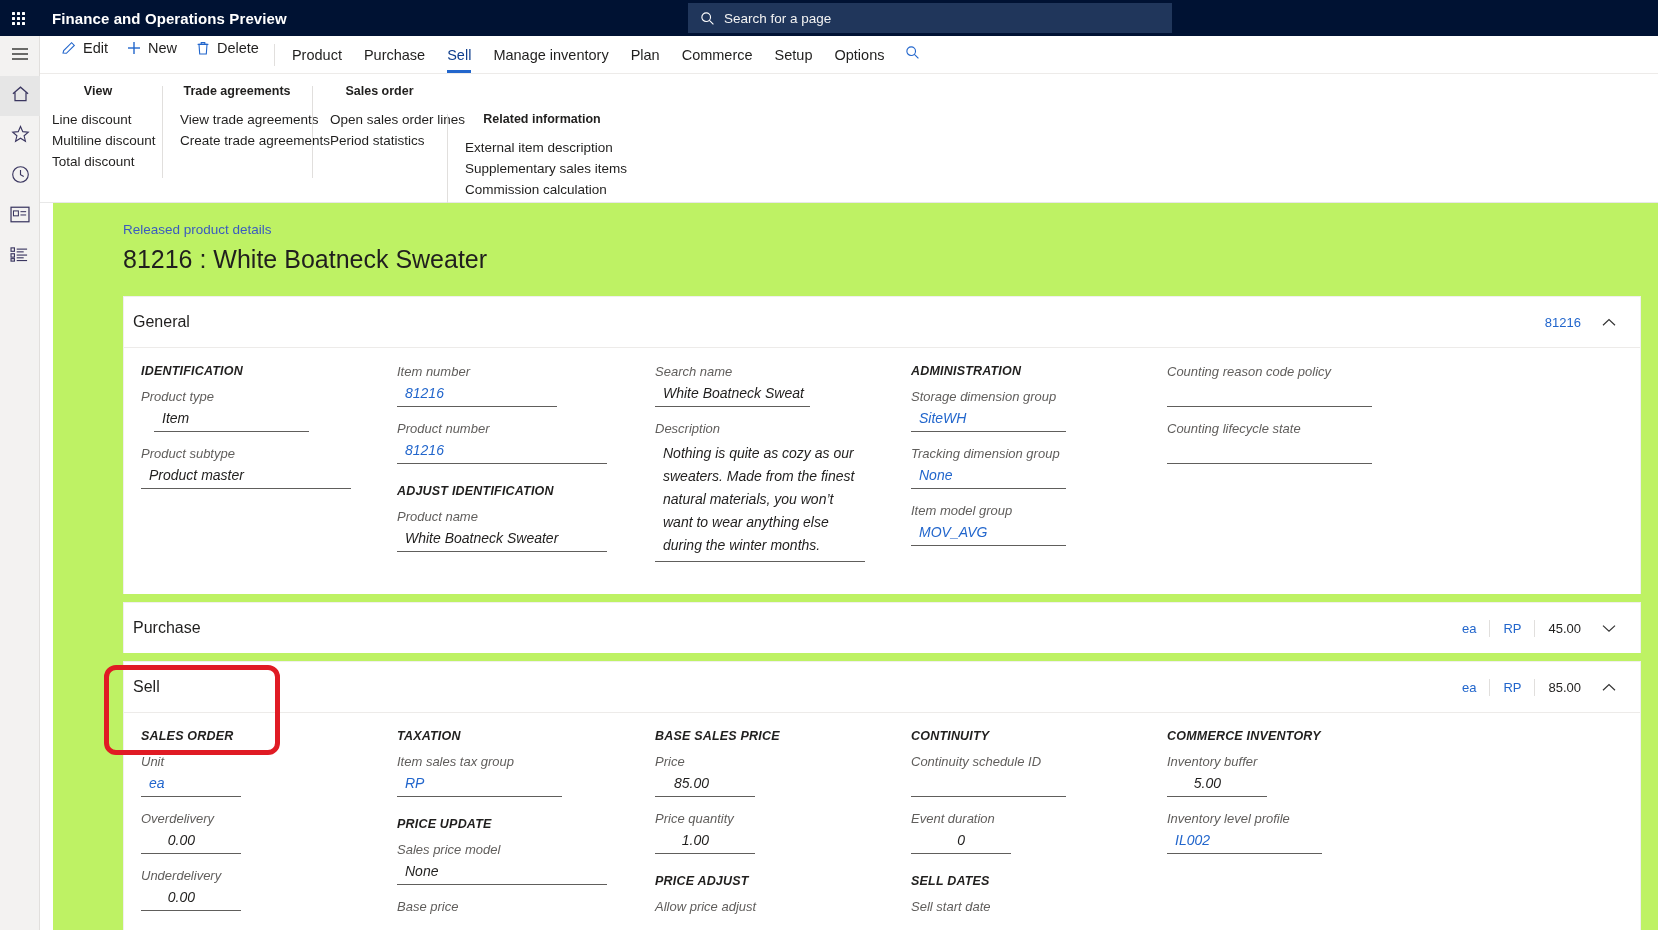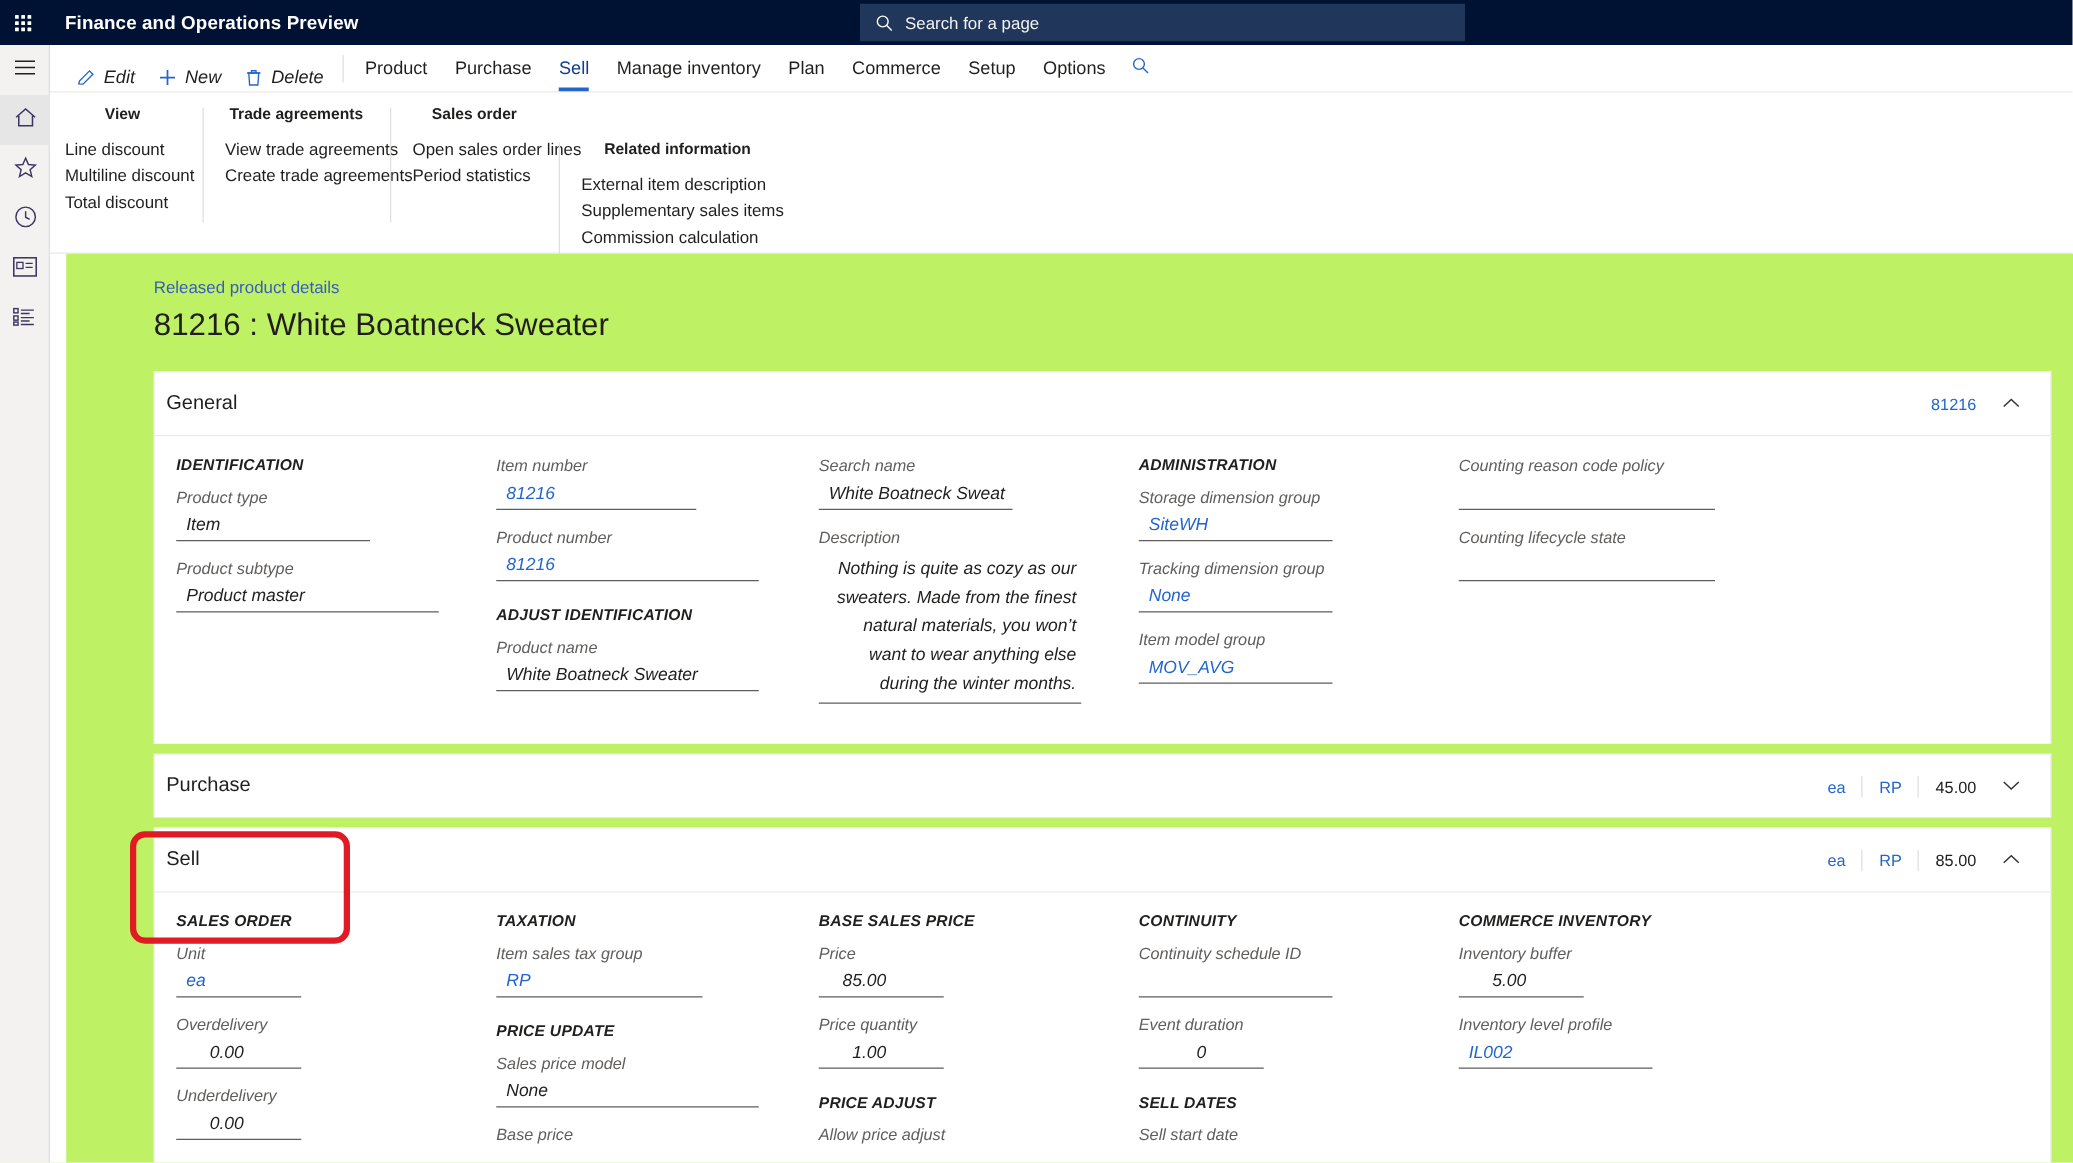--- a/index.html
+++ b/index.html
@@ -71,24 +71,24 @@
     background: #ffffff;
     border-bottom: 1px solid #e8e8e8;
   }
   .tabstrip {
     height: 38px;
     display: flex; align-items: center;
     padding-left: 12px;
     border-bottom: 1px solid #edebe9;
   }
   .cmd {
-    display: flex; align-items: flex-end;
+    display: flex; align-items: flex-start;
     height: 30px; padding: 0 9px;
     font-size: 14.5px; color: #201f1e;
-    cursor: pointer; white-space: nowrap; font-style: italic;
+    cursor: pointer; white-space: nowrap;
   }
   .cmd .gl { margin-right: 6px; display: flex; align-items: center; }
   .sep {
     width: 1px; height: 22px; background: #e1dfdd; margin: 0 6px;
   }
   .tab {
     position: relative;
     display: flex; align-items: center; justify-content: center;
     height: 38px; padding: 0 11px;
     font-size: 14.5px; color: #201f1e;
@@ -187,30 +187,29 @@
     min-height: 24px;
     white-space: nowrap; overflow: hidden;
   }
   .fld-value.link { color: #2266cc; }
   .fld-value.num { text-align: right; padding-right: 46px; }
   .fld-value.focused {
     border: 1px solid #2266cc;
     padding: 5px 8px 5px 8px;
     min-height: 30px;
   }
-  .w155 { width: 155px; }
+  .w155 { width: 155px; margin-left: 13px; }
   .w160 { width: 160px; }
   .w100 { width: 100px; }
 
   .desc-box {
     font-size: 14px; color: #201f1e; line-height: 23px;
     padding: 2px 4px 4px 8px;
     border-bottom: 1px solid #605e5c;
     width: 210px;
-    text-align: right;
   }
 
   
   .annot {
     position: absolute;
     border: 5px solid #e01b24;
     border-radius: 12px;
     pointer-events: none;
   }
 

